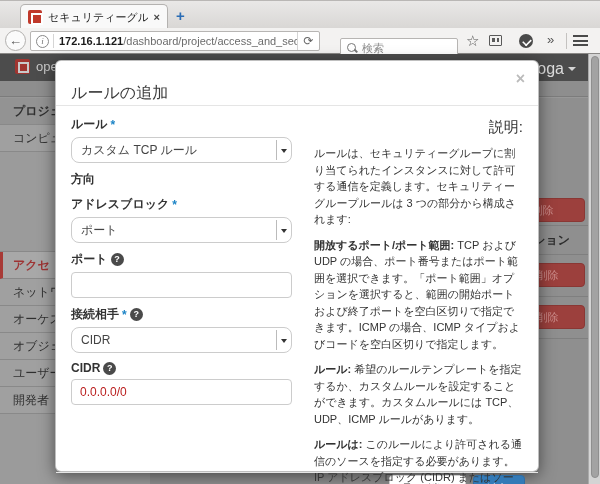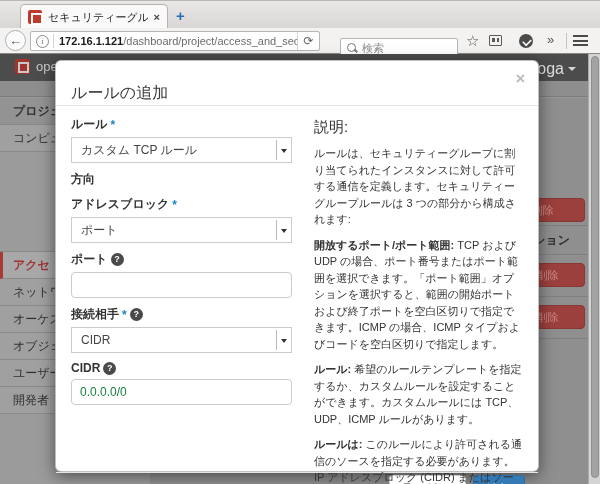--- a/index.html
+++ b/index.html
@@ -104,29 +104,29 @@
   .m-close { position:absolute; right:13px; top:9px; font-size:16px; font-weight:bold; color:#bbb; }
   .m-body { position:relative; height:335px; padding:10px 15px; display:flex; gap:22px; }
   .col-form { width:222px; }
   .col-desc { width:210px; }
 
   .fgroup { margin-bottom:8px; }
   .flabel { font-size:12px; font-weight:bold; color:#333; margin-bottom:4px; display:flex; align-items:center; gap:3px; }
   .req { color:#1c84c6; font-size:12px; font-weight:bold; }
   .qmark { display:inline-block; width:13px; height:13px; border-radius:50%; background:#4a4a4a;
     color:#fff; font-size:9px; font-weight:bold; line-height:13px; text-align:center; }
-  .fselect { position:relative; height:26px; border:1px solid #ccc; border-radius:0; background:#fff;
+  .fselect { position:relative; height:26px; border:1px solid #ccc; border-radius:8px; background:#fff;
     font-size:12px; color:#444; line-height:24px; padding:0 22px 0 9px; white-space:nowrap; overflow:hidden; }
   .fselect .arrowzone { position:absolute; right:0; top:2px; bottom:2px; width:15px; border-left:1px solid #bbb; }
   .fselect .arrowzone:before { content:""; position:absolute; left:4px; top:9px; width:0; height:0;
     border-left:3.5px solid transparent; border-right:3.5px solid transparent; border-top:4px solid #333; }
   .finput { width:100%; height:26px; border:1px solid #ccc; border-radius:4px; background:#fff;
-    font-size:12px; color:#15803d; padding:0 8px; font-family:inherit; }
-
-  .d-head { font-size:15px; color:#333; font-weight:500; margin:2px 0 8px; }
+    font-size:12px; color:#b91c1c; padding:0 8px; font-family:inherit; }
+
+  .d-head { font-size:15px; color:#333; font-weight:500; margin:2px 0 8px;text-align:right; }
   .d-par { font-size:11px; color:#333; line-height:1.5; margin-bottom:9px; }
   .d-term { font-weight:bold; }
 
   .m-footer { height:34px; border-top:1px solid #e5e5e5; padding:5px 13px; display:flex;
     justify-content:flex-end; align-items:center; gap:7px;margin-top:31px; }
   .btn { font-size:12px; border-radius:4px; padding:5px 13px; font-family:inherit; }
   .btn-default { background:#fff; border:1px solid #ccc; color:#333; }
   .btn-primary { background:#337ab7; border:1px solid #2e6da4; color:#fff; }
 </style>
 </head>

